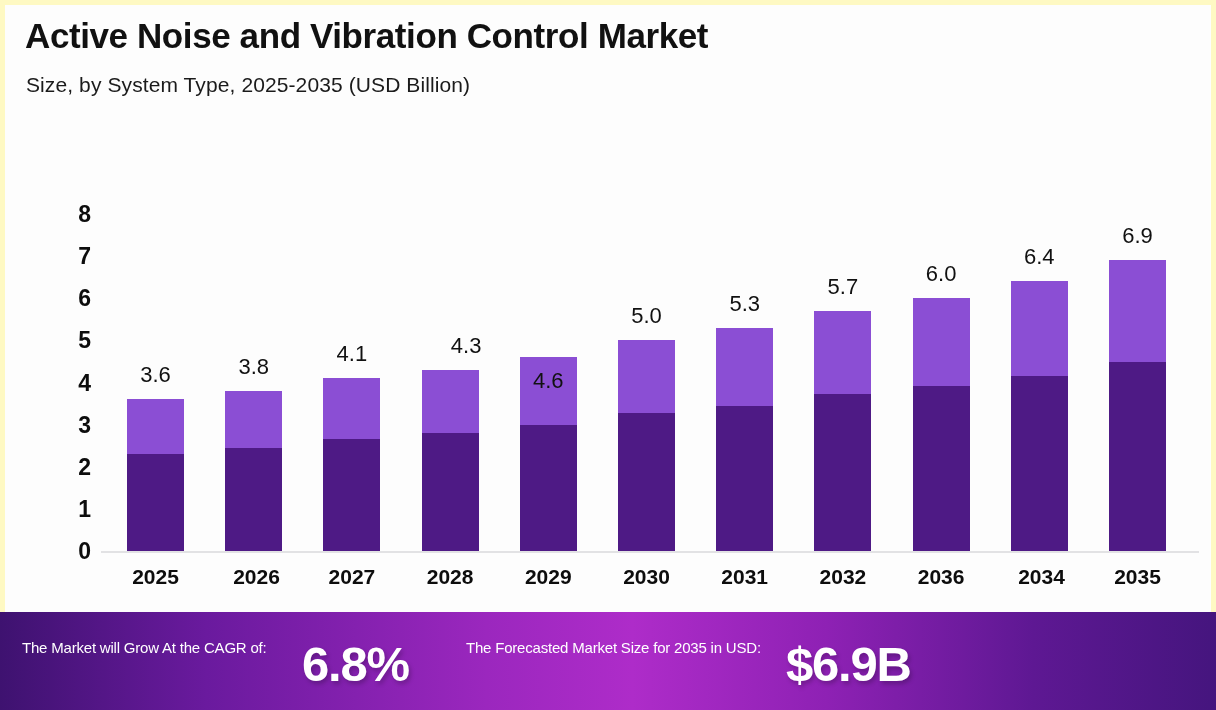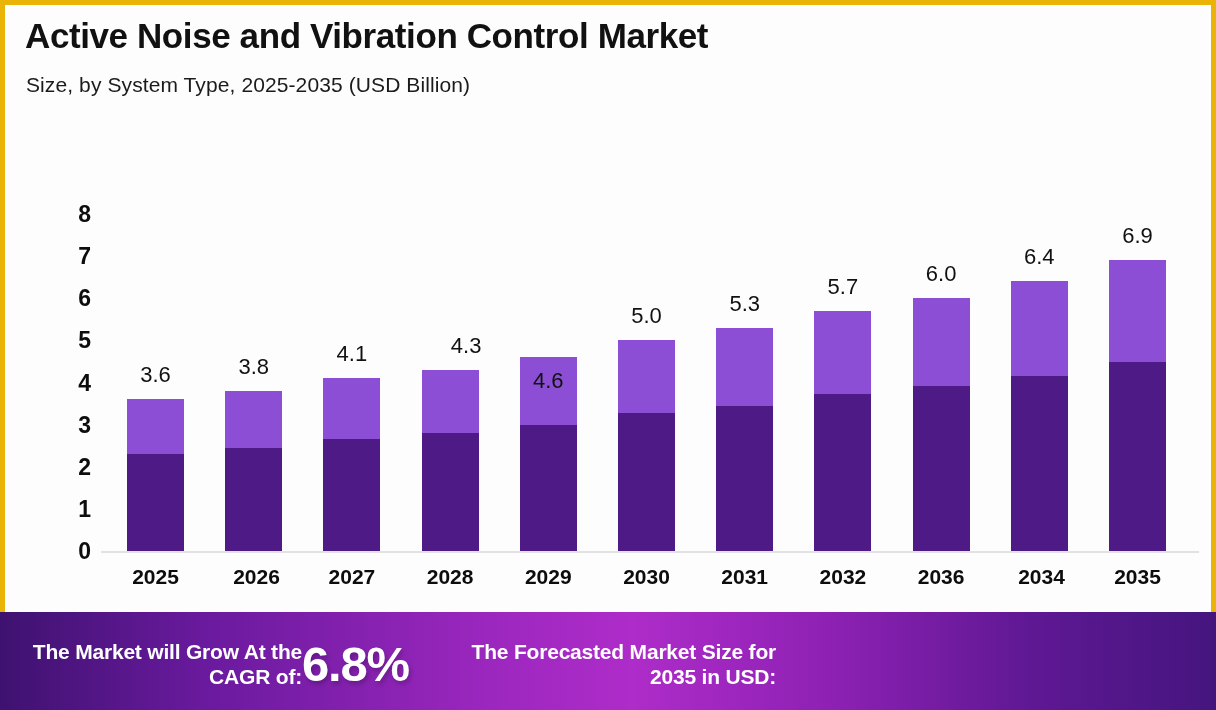--- a/index.html
+++ b/index.html
@@ -119,40 +119,39 @@
     left: 0; top: 612px;
     width: 1216px; height: 98px;
     background: linear-gradient(90deg,
         #3E1270 0%, #6A1A9E 17%, #9B27BE 40%,
         #AE2CC9 52%, #8E21B4 68%, #5E1893 85%, #45157E 100%);
     overflow: hidden;
   }
   .banner-text {
     position: absolute;
     color: #ffffff;
-    font-weight: 700;
-    font-size: 21px;
+    font-weight: 400;
+    font-size: 15px;
     line-height: 1.2;
     letter-spacing: -0.2px;
-    text-align: right;
   }
   .banner-big {
     position: absolute;
     color: #ffffff;
     font-weight: 800;
     font-size: 49px;
     letter-spacing: -1.2px;
     text-shadow: 2px 3px 4px rgba(0,0,0,0.22);
     white-space: nowrap;
   }
 </style>
 </head>
 <body>
 
-<div id="page" style="background: #eab308;">
+<div id="page" style="background: #fef9c3;">
   <div id="canvas" style="background: rgb(253, 253, 253);">
 
     <div id="title">Active Noise and Vibration Control Market</div>
     <div id="subtitle">Size, by System Type, 2025-2035 (USD Billion)</div>
 
 
     <div id="plot">
       <div id="yaxis">
           <div class="ytick" style="top: 546px;">0</div>
           <div class="ytick" style="top: 503.875px;">1</div>
@@ -233,15 +232,16 @@
         <div class="xtick" style="left: 1104px; width: 57px;">2035</div>
       </div>
 
   </div>
 
   <div id="banner">
     <div class="banner-text" style="left:22px; top:27px; width:280px;">The Market will Grow At the CAGR of:</div>
     <div class="banner-big" style="left:302px; top:24px;">6.8%</div>
 
     <div class="banner-text" style="left:466px; top:27px; width:310px;">The Forecasted Market Size for 2035 in USD:</div>
+    <div class="banner-big" style="left:786px; top:24px;">$6.9B</div>
 
   </div>
 </div>
 
 </body></html>

